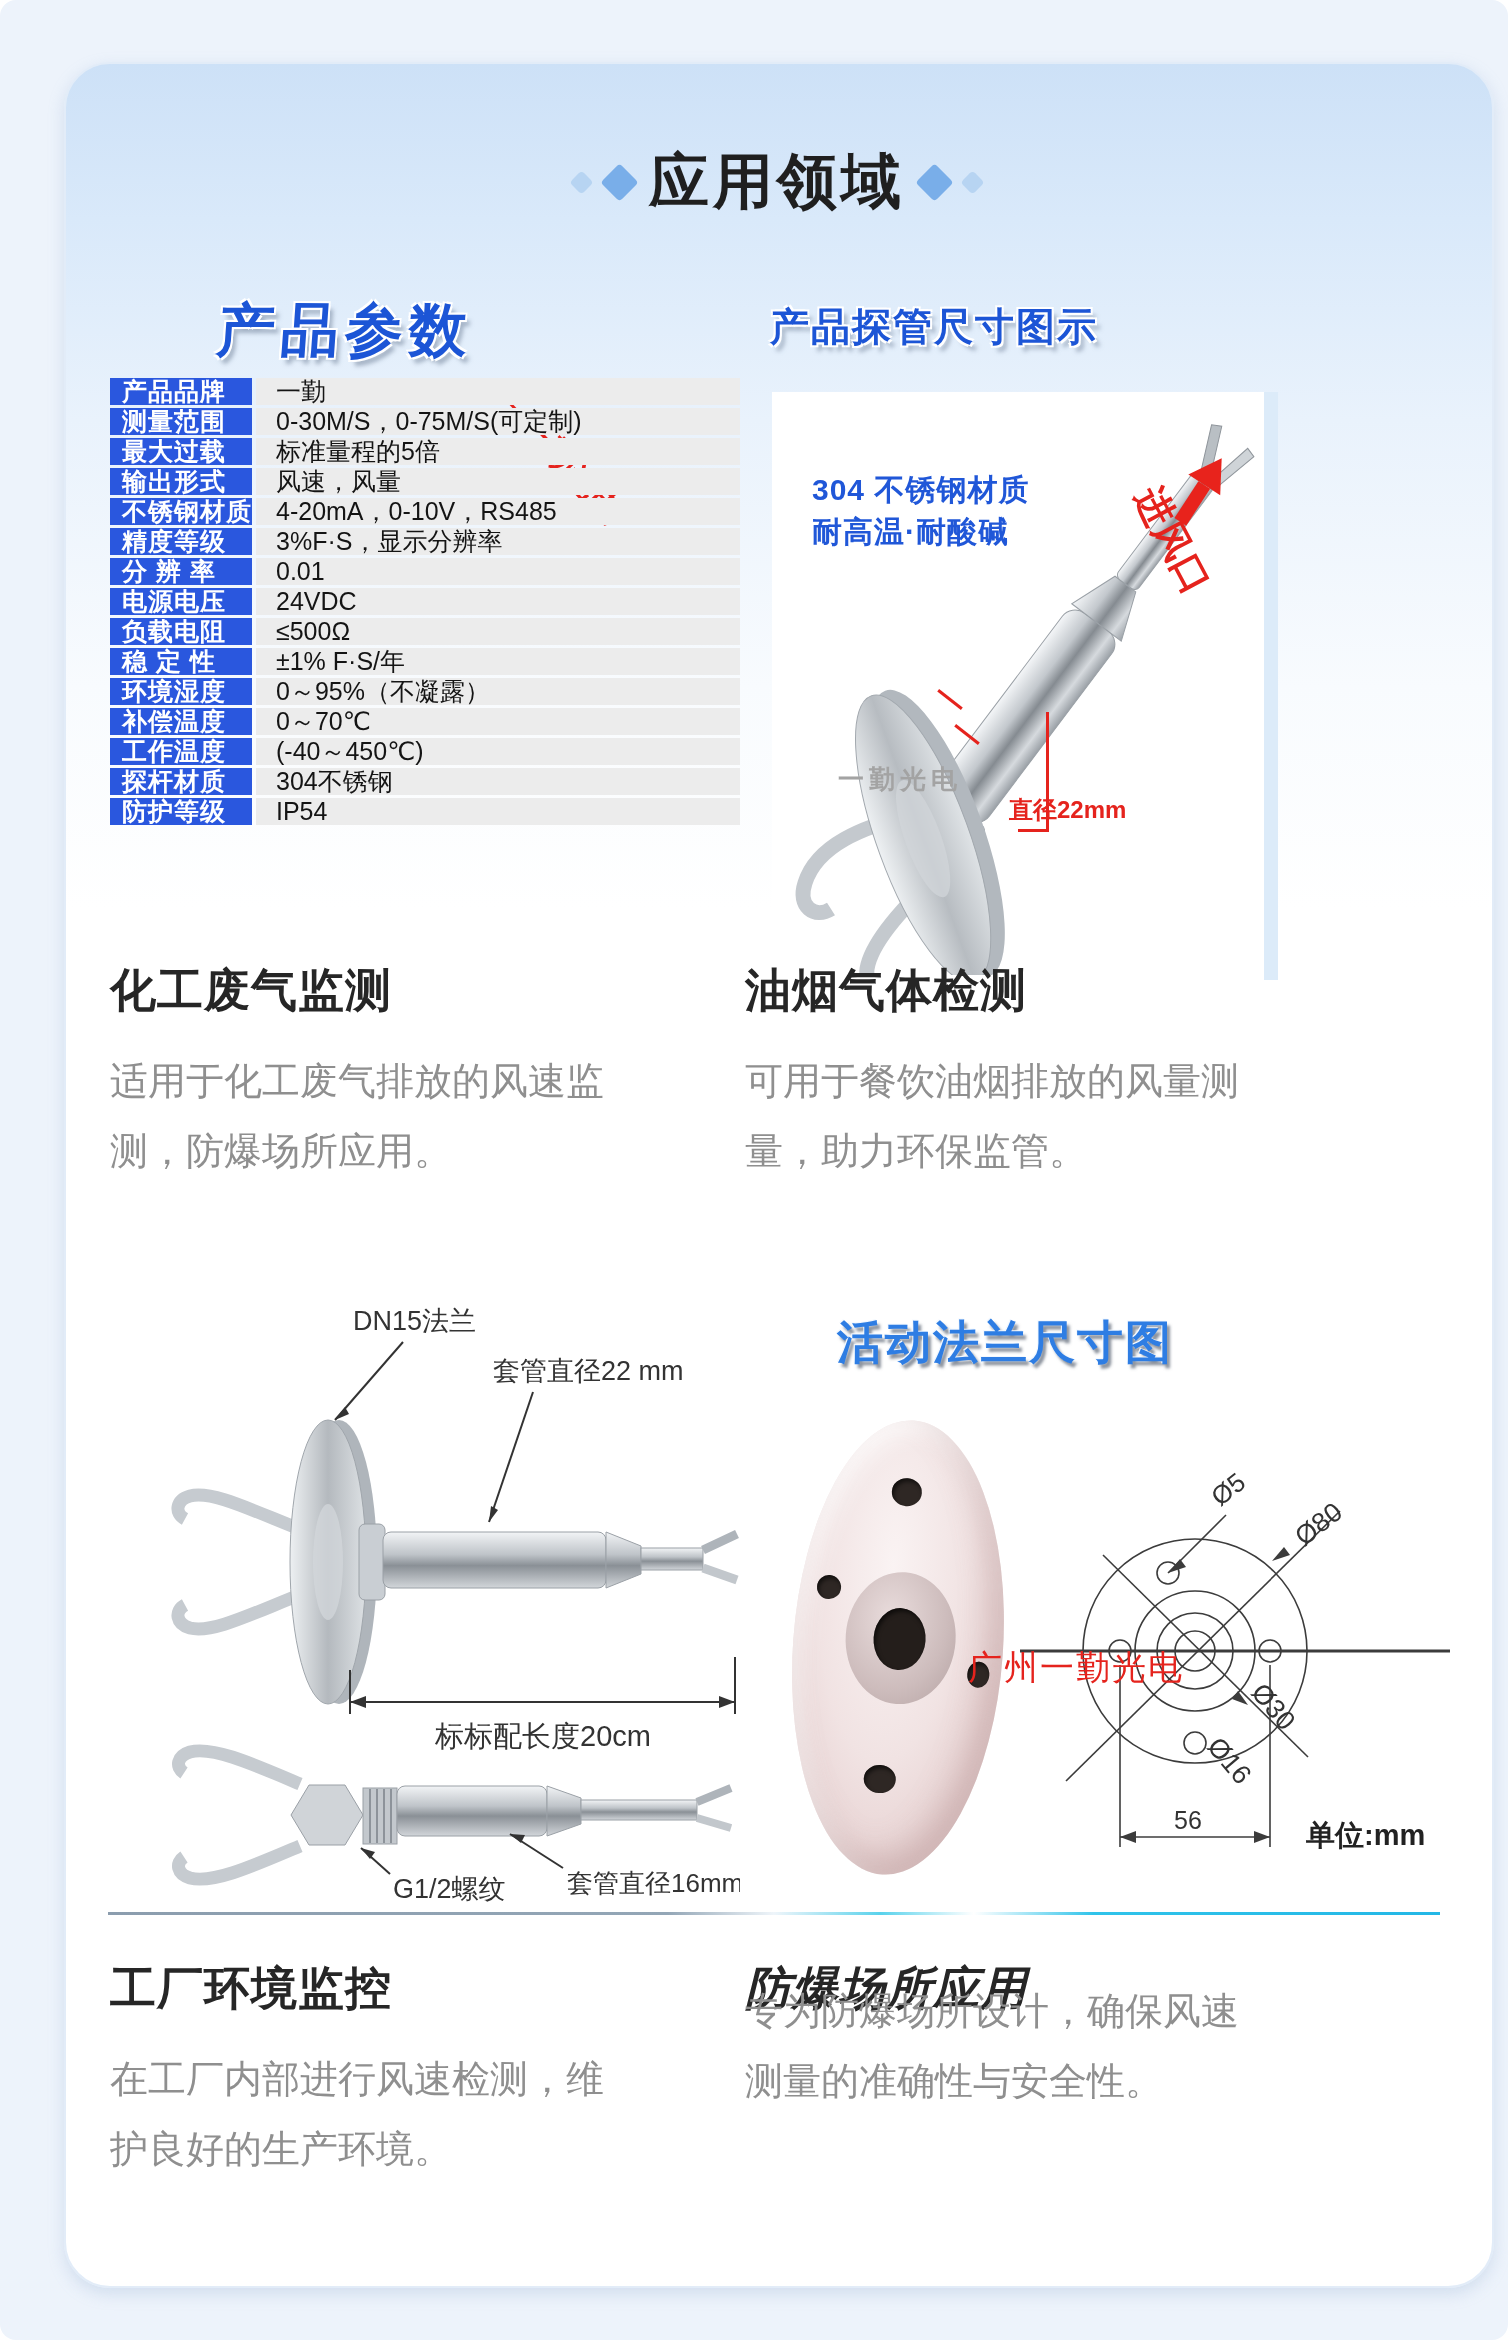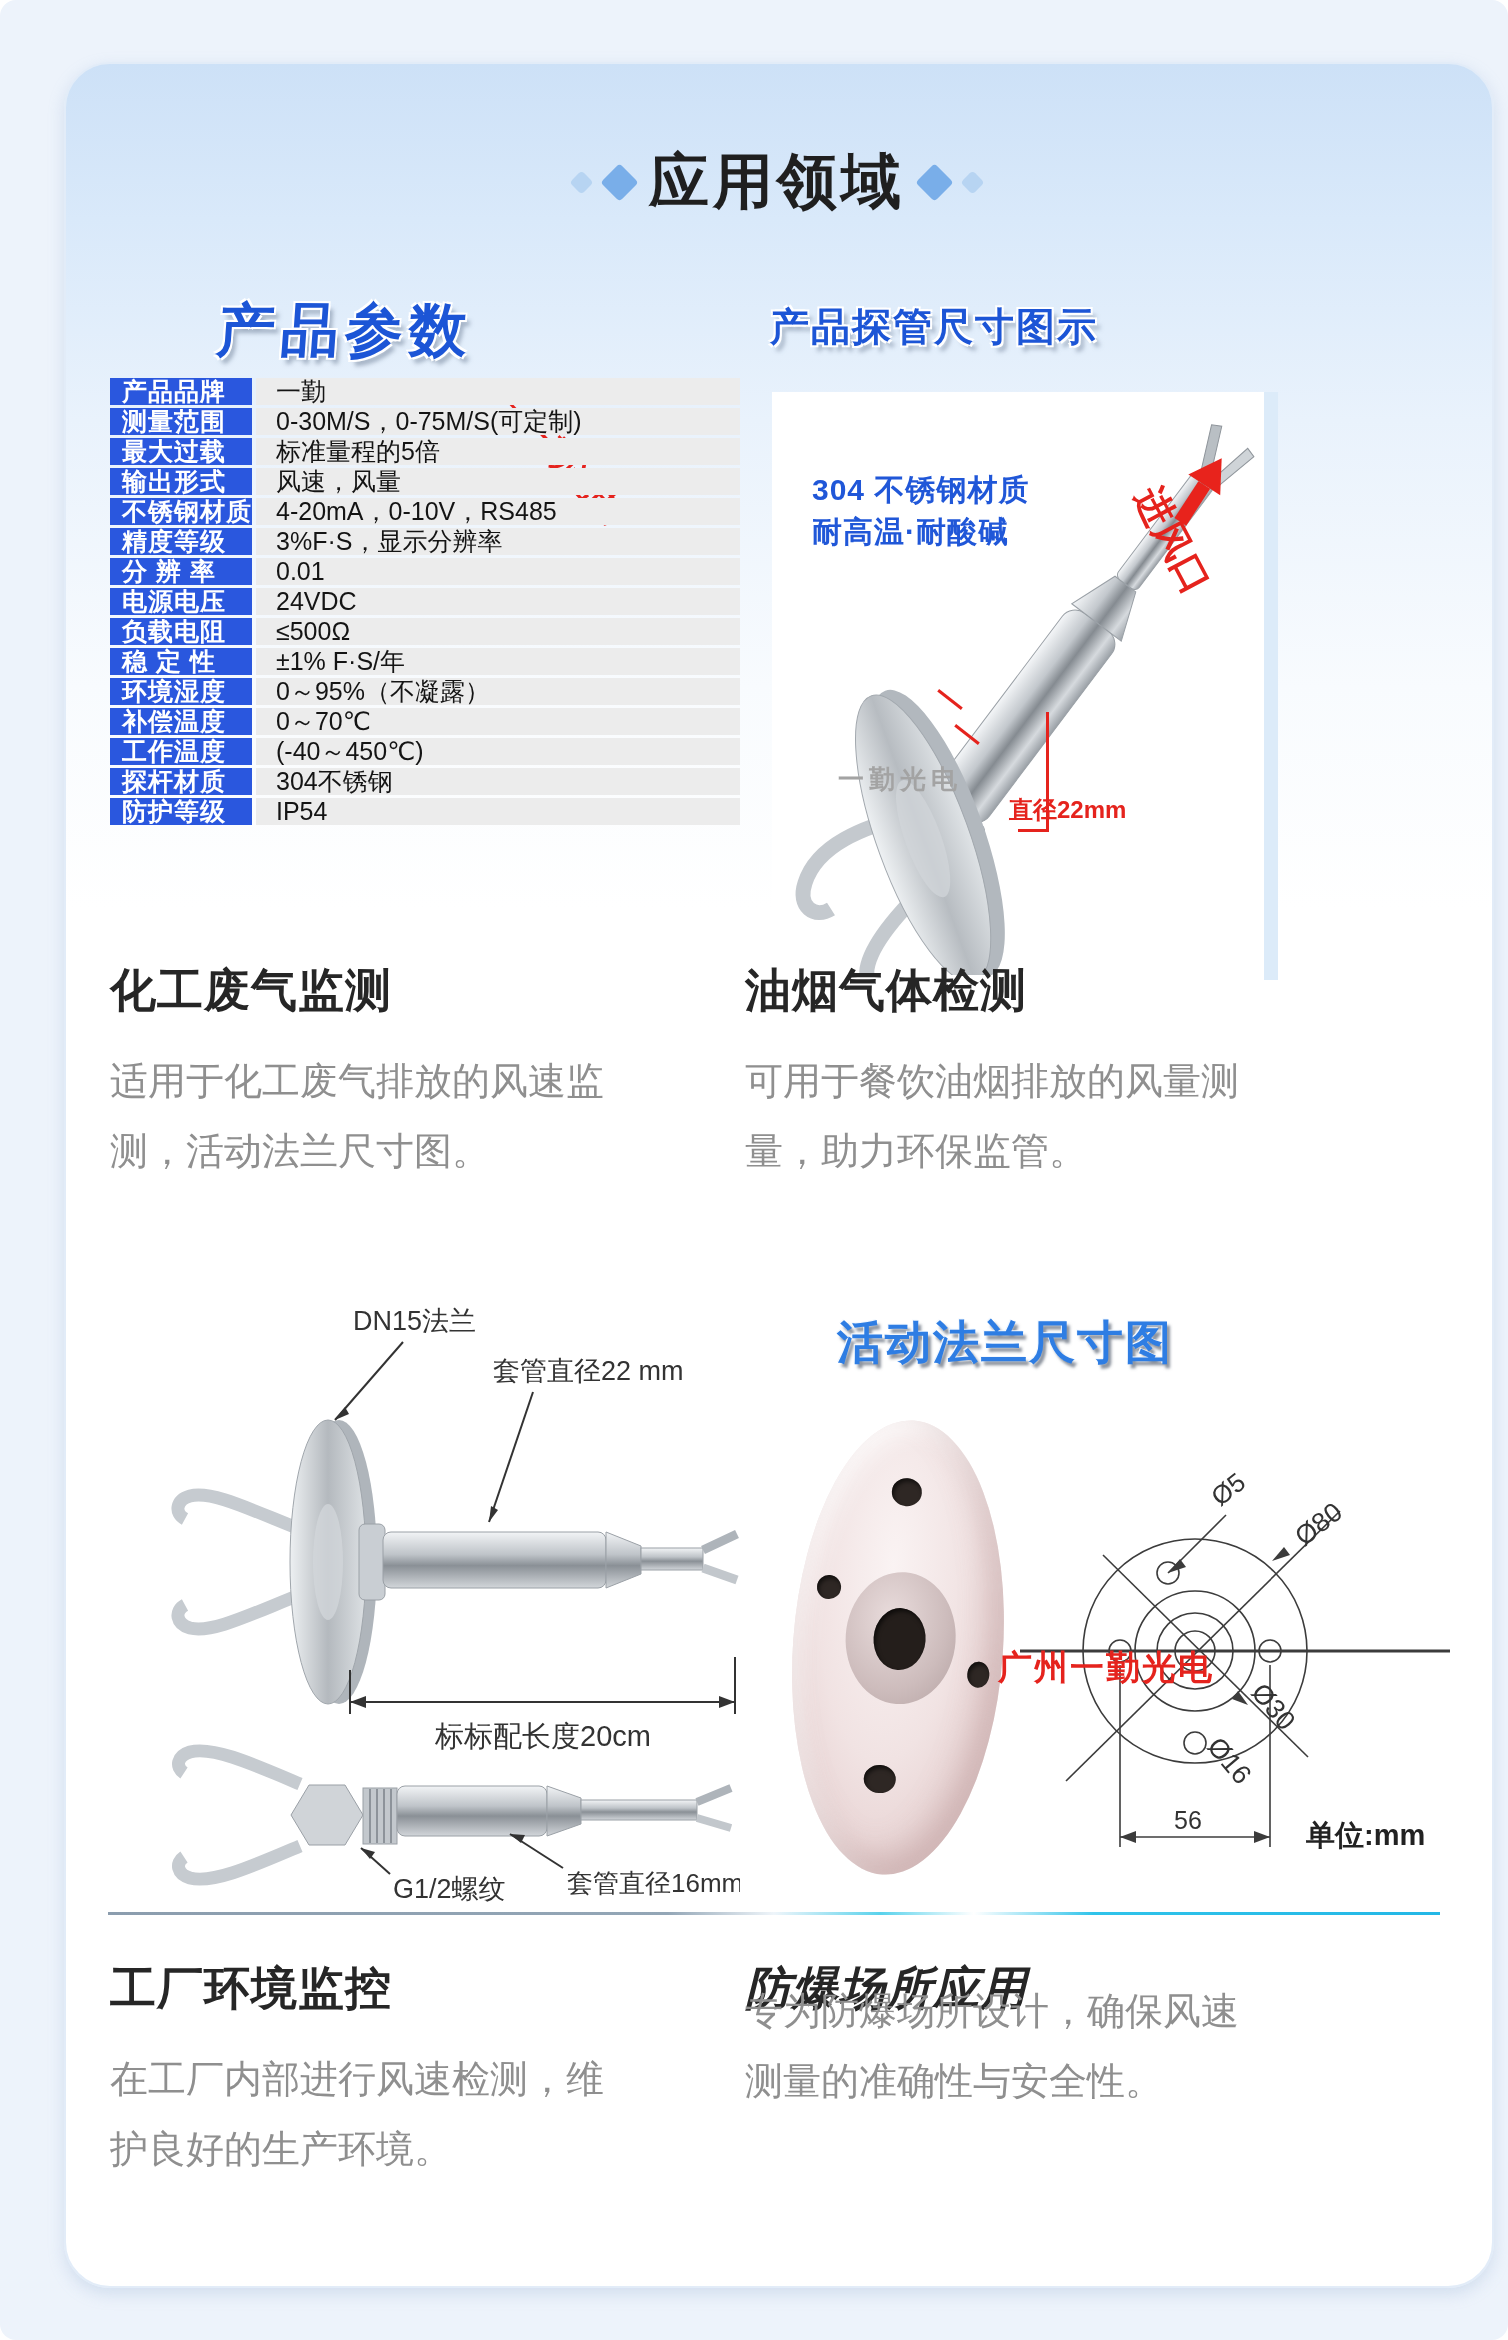--- a/index.html
+++ b/index.html
@@ -173,21 +173,21 @@
   <div class="abs red" style="left:1168px;top:478px;font-size:38px;font-weight:bold;transform:rotate(62deg);transform-origin:left top;white-space:nowrap;">进风口</div>
 
   <div class="abs" style="left:935px;top:698px;width:30px;height:3px;background:#e5231d;transform:rotate(38deg);"></div>
   <div class="abs" style="left:952px;top:733px;width:30px;height:3px;background:#e5231d;transform:rotate(38deg);"></div>
   <div class="abs" style="left:1046px;top:712px;width:3px;height:120px;background:#e5231d;"></div>
   <div class="abs" style="left:1018px;top:829px;width:30px;height:3px;background:#e5231d;"></div>
   <div class="abs red" style="left:966px;top:794px;font-size:24px;font-weight:bold;margin-left:43px;">直径22mm</div>
   <div class="abs" style="left:838px;top:762px;font-size:26px;color:#a3a3a3;letter-spacing:5px;font-weight:bold;">一勤光电</div>
 
   <div class="abs h2" style="left:110px;top:960px;">化工废气监测</div>
-  <div class="abs bodytext" style="left:110px;top:1046px;">适用于化工废气排放的风速监测，活动法兰尺寸图。</div>
+  <div class="abs bodytext" style="left:110px;top:1046px;">适用于化工废气排放的风速监测，防爆场所应用。</div>
 
   <div class="abs h2" style="left:745px;top:960px;">油烟气体检测</div>
   <div class="abs bodytext" style="left:745px;top:1046px;">可用于餐饮油烟排放的风量测量，助力环保监管。</div>
 
   <svg class="abs" style="left:95px;top:1262px;" width="645" height="650" viewBox="0 0 645 650">
     <defs>
       <linearGradient id="mgH2" x1="0" y1="0" x2="0" y2="1">
         <stop offset="0" stop-color="#f2f4f6"></stop>
           <stop offset=".4" stop-color="#bfc4c9"></stop>
         <stop offset=".6" stop-color="#8a9096"></stop>
@@ -284,21 +284,21 @@
     <polygon points="112,382 128,376 128,388" fill="#3c3c3c"></polygon>
     <polygon points="262,382 246,376 246,388" fill="#3c3c3c"></polygon>
     <text x="212" y="52" font-size="26" fill="#333" transform="rotate(-38 212 52)">Ø5</text>
     <text x="296" y="92" font-size="27" fill="#333" transform="rotate(-38 296 92)">Ø80</text>
     <text x="242" y="238" font-size="27" fill="#333" transform="rotate(50 242 238)">Ø30</text>
     <text x="198" y="292" font-size="27" fill="#333" transform="rotate(50 198 292)">Ø16</text>
     <text x="180" y="374" font-size="25" fill="#333" text-anchor="middle">56</text>
     <text x="298" y="390" font-size="29" font-weight="bold" fill="#222">单位:mm</text>
   </svg>
 
-  <div class="abs red" style="left:998px;top:1645px;font-size:34px;font-weight:bold;letter-spacing:2px;white-space:nowrap;">广州一勤光电</div>
+  <div class="abs red" style="left:968px;top:1645px;font-size:34px;font-weight:normal;letter-spacing:2px;white-space:nowrap;">广州一勤光电</div>
 
   <div class="divider"></div>
 
   <div class="abs h2" style="left:110px;top:1958px;">工厂环境监控</div>
   <div class="abs bodytext" style="left:110px;top:2044px;">在工厂内部进行风速检测，维护良好的生产环境。</div>
 
   <div class="abs h2" style="left:745px;top:1958px;font-style:italic;">防爆场所应用</div>
   <div class="abs bodytext" style="left:745px;top:1976px;">专为防爆场所设计，确保风速测量的准确性与安全性。</div>
 </div>
 

